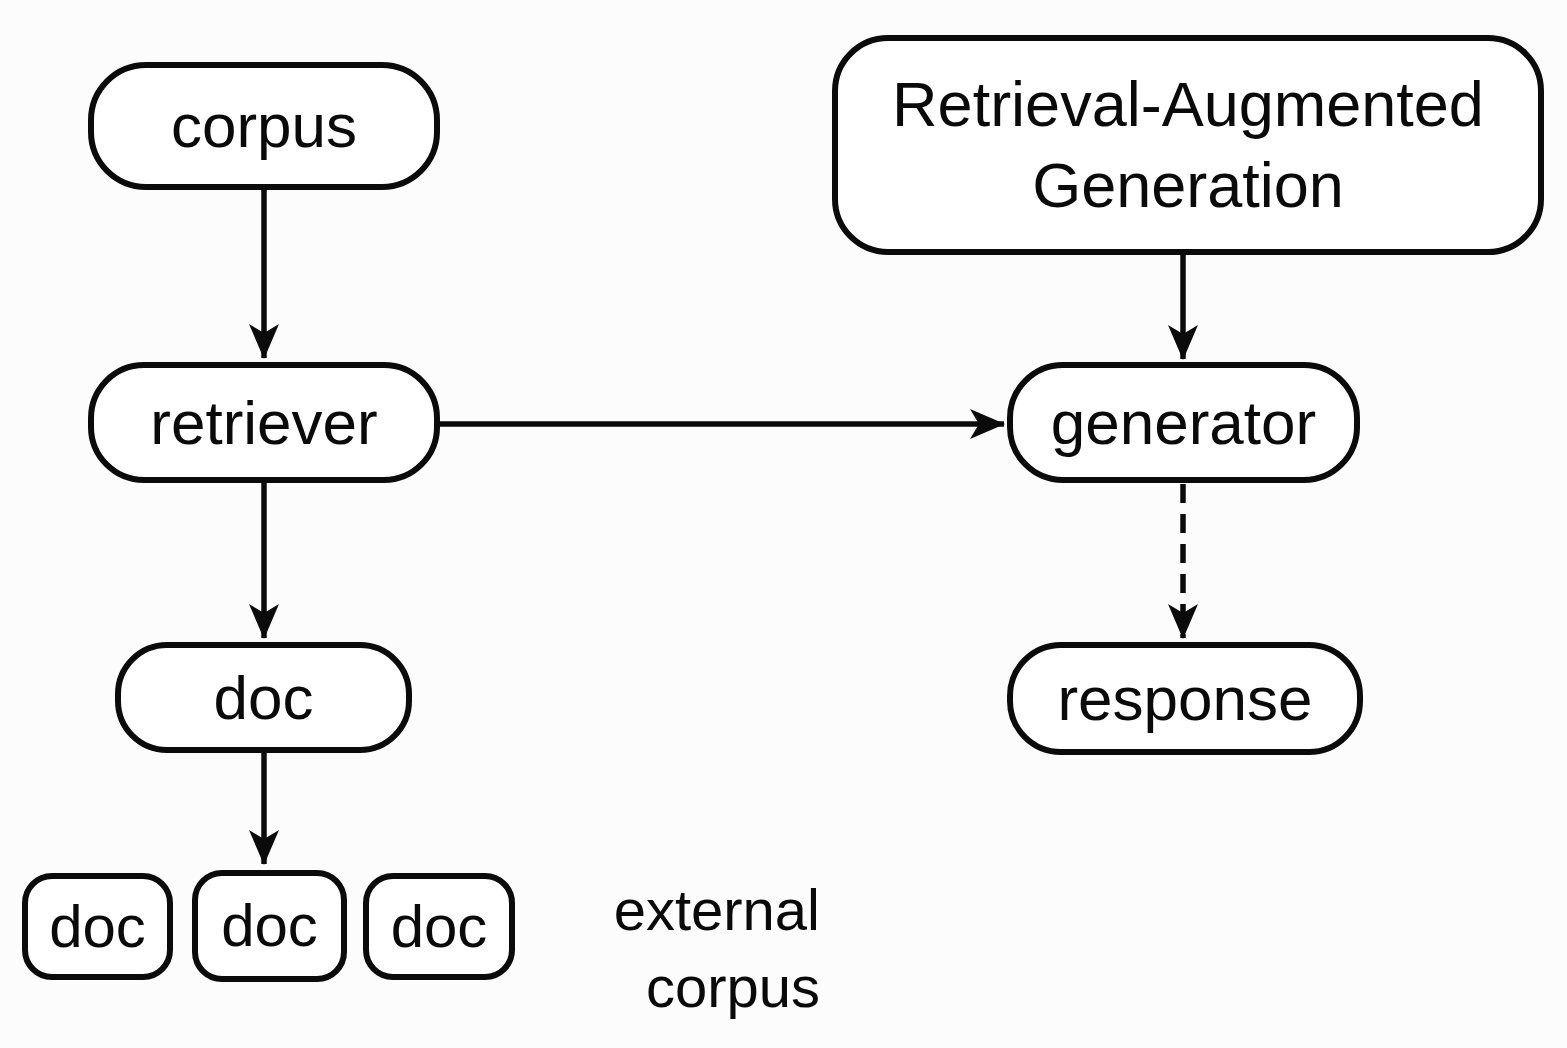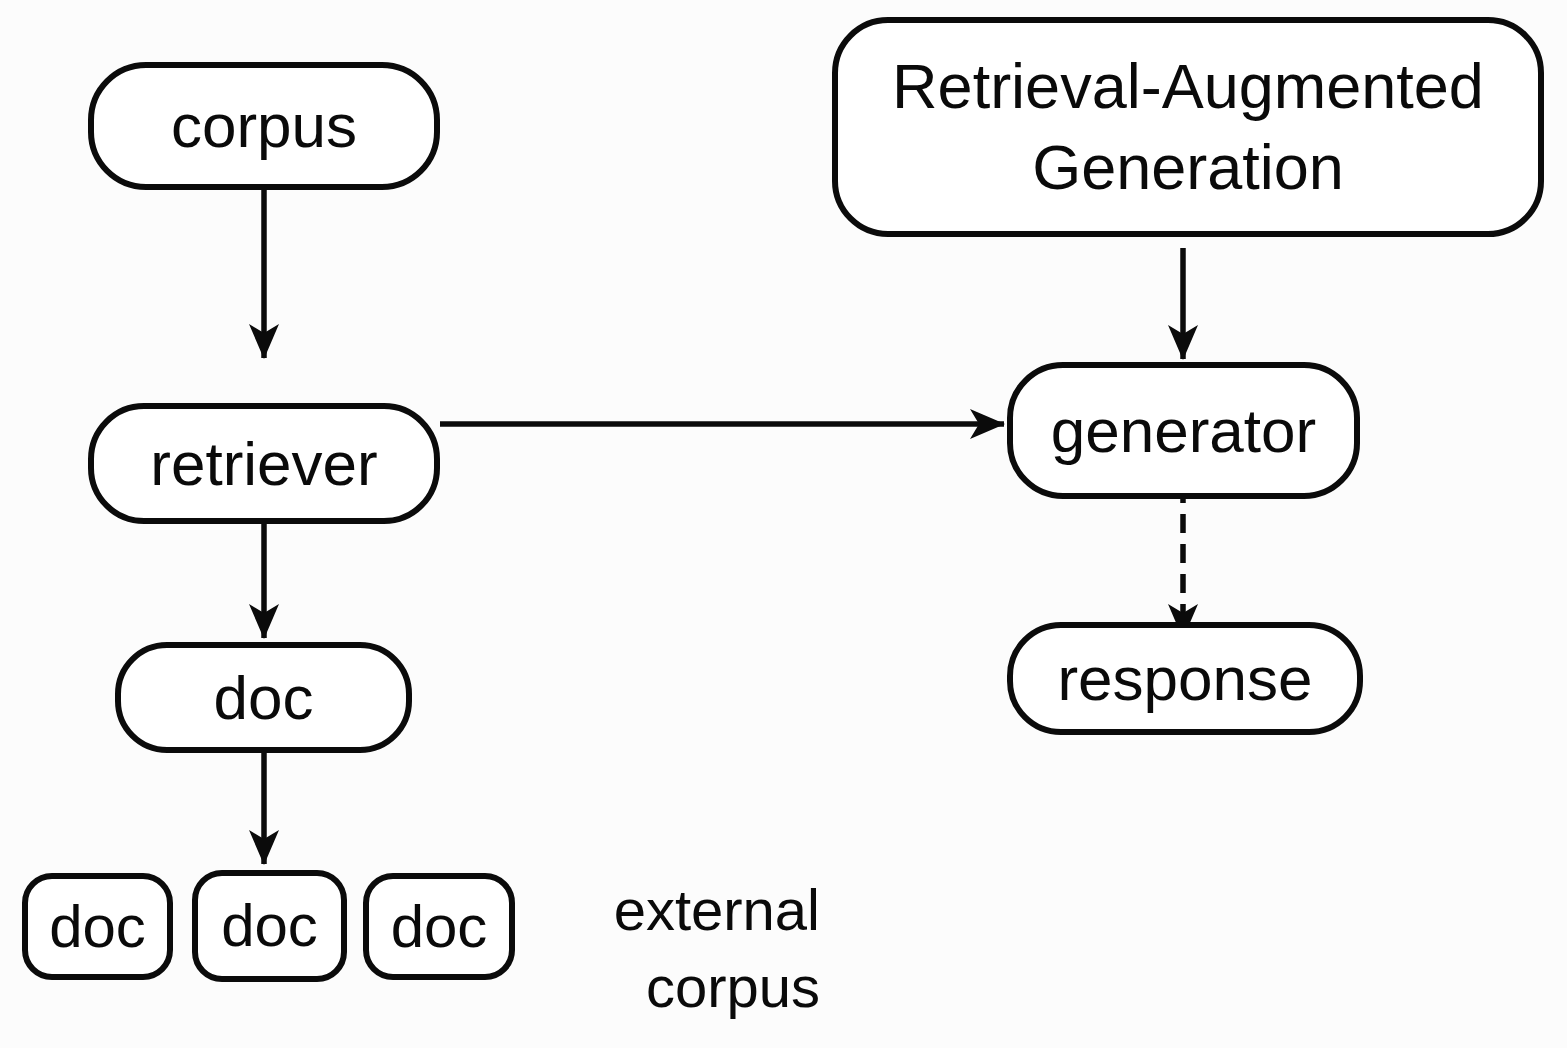--- a/index.html
+++ b/index.html
@@ -31,26 +31,26 @@
     display: flex;
     align-items: center;
     justify-content: center;
     text-align: center;
     font-size: 62px;
     line-height: 1.22;
     color: #0a0a0a;
     white-space: nowrap;
   }
   .node-query     { left:  88px; top:  62px; width: 352px; height: 128px; border-radius: 58px; }
-  .node-retriever { left:  88px; top: 362px; width: 352px; height: 121px; border-radius: 56px; margin-top: 41px; }
+  .node-retriever { left:  88px; top: 362px; width: 352px; height: 121px; border-radius: 56px; }
   .node-doc-main  { left: 115px; top: 642px; width: 297px; height: 111px; border-radius: 52px; }
-  .node-generator { left: 1007px; top: 362px; width: 353px; height: 137px; border-radius: 56px; }
-  .node-response  { left: 1007px; top: 622px; width: 356px; height: 113px; border-radius: 54px; }
+  .node-generator { left: 1007px; top: 362px; width: 353px; height: 121px; border-radius: 56px; }
+  .node-response  { left: 1007px; top: 642px; width: 356px; height: 113px; border-radius: 54px; }
   .node-rag {
-    left: 832px; top: 17px; width: 712px; height: 220px;
+    left: 832px; top: 35px; width: 712px; height: 220px;
     border-radius: 56px;
     font-size: 63px;
     line-height: 1.28;
     white-space: normal;
     padding: 0 40px;
   }
   .node-doc-small { border-radius: 30px; font-size: 60px; }
   .node-doc-1 { left:  22px; top: 873px; width: 151px; height: 107px; }
   .node-doc-2 { left: 192px; top: 870px; width: 155px; height: 112px; }
   .node-doc-3 { left: 363px; top: 873px; width: 152px; height: 107px; }

